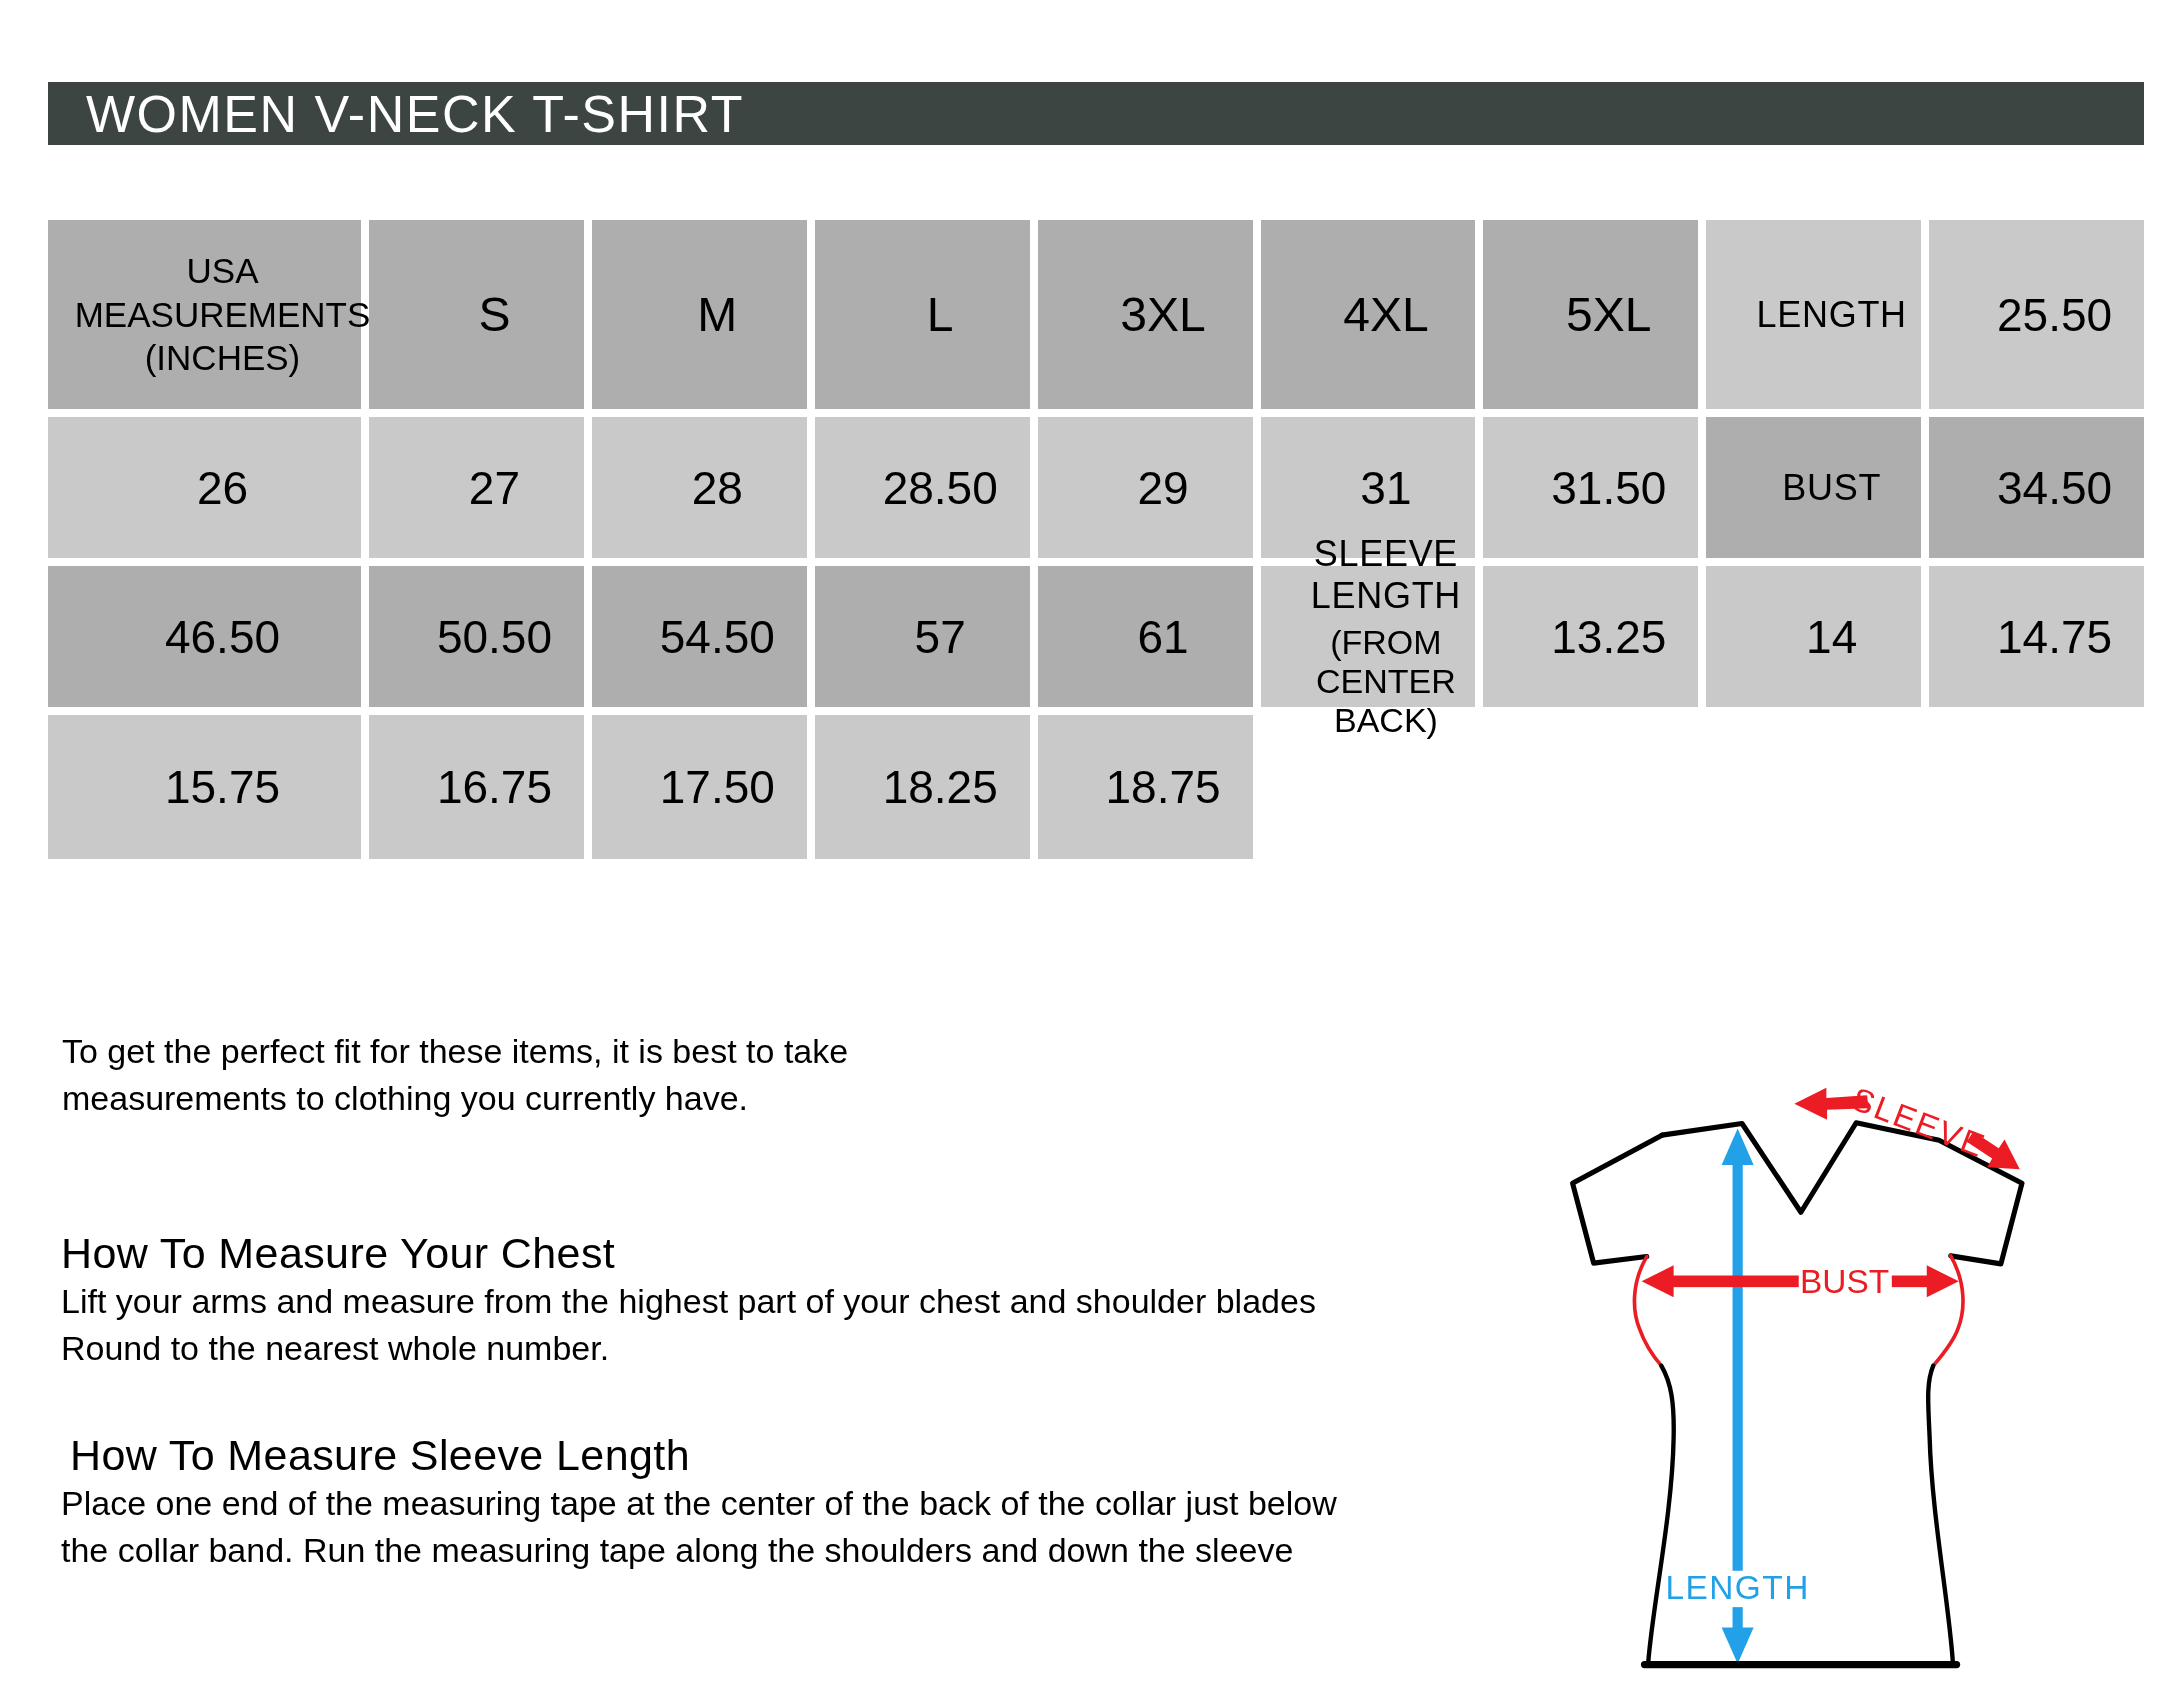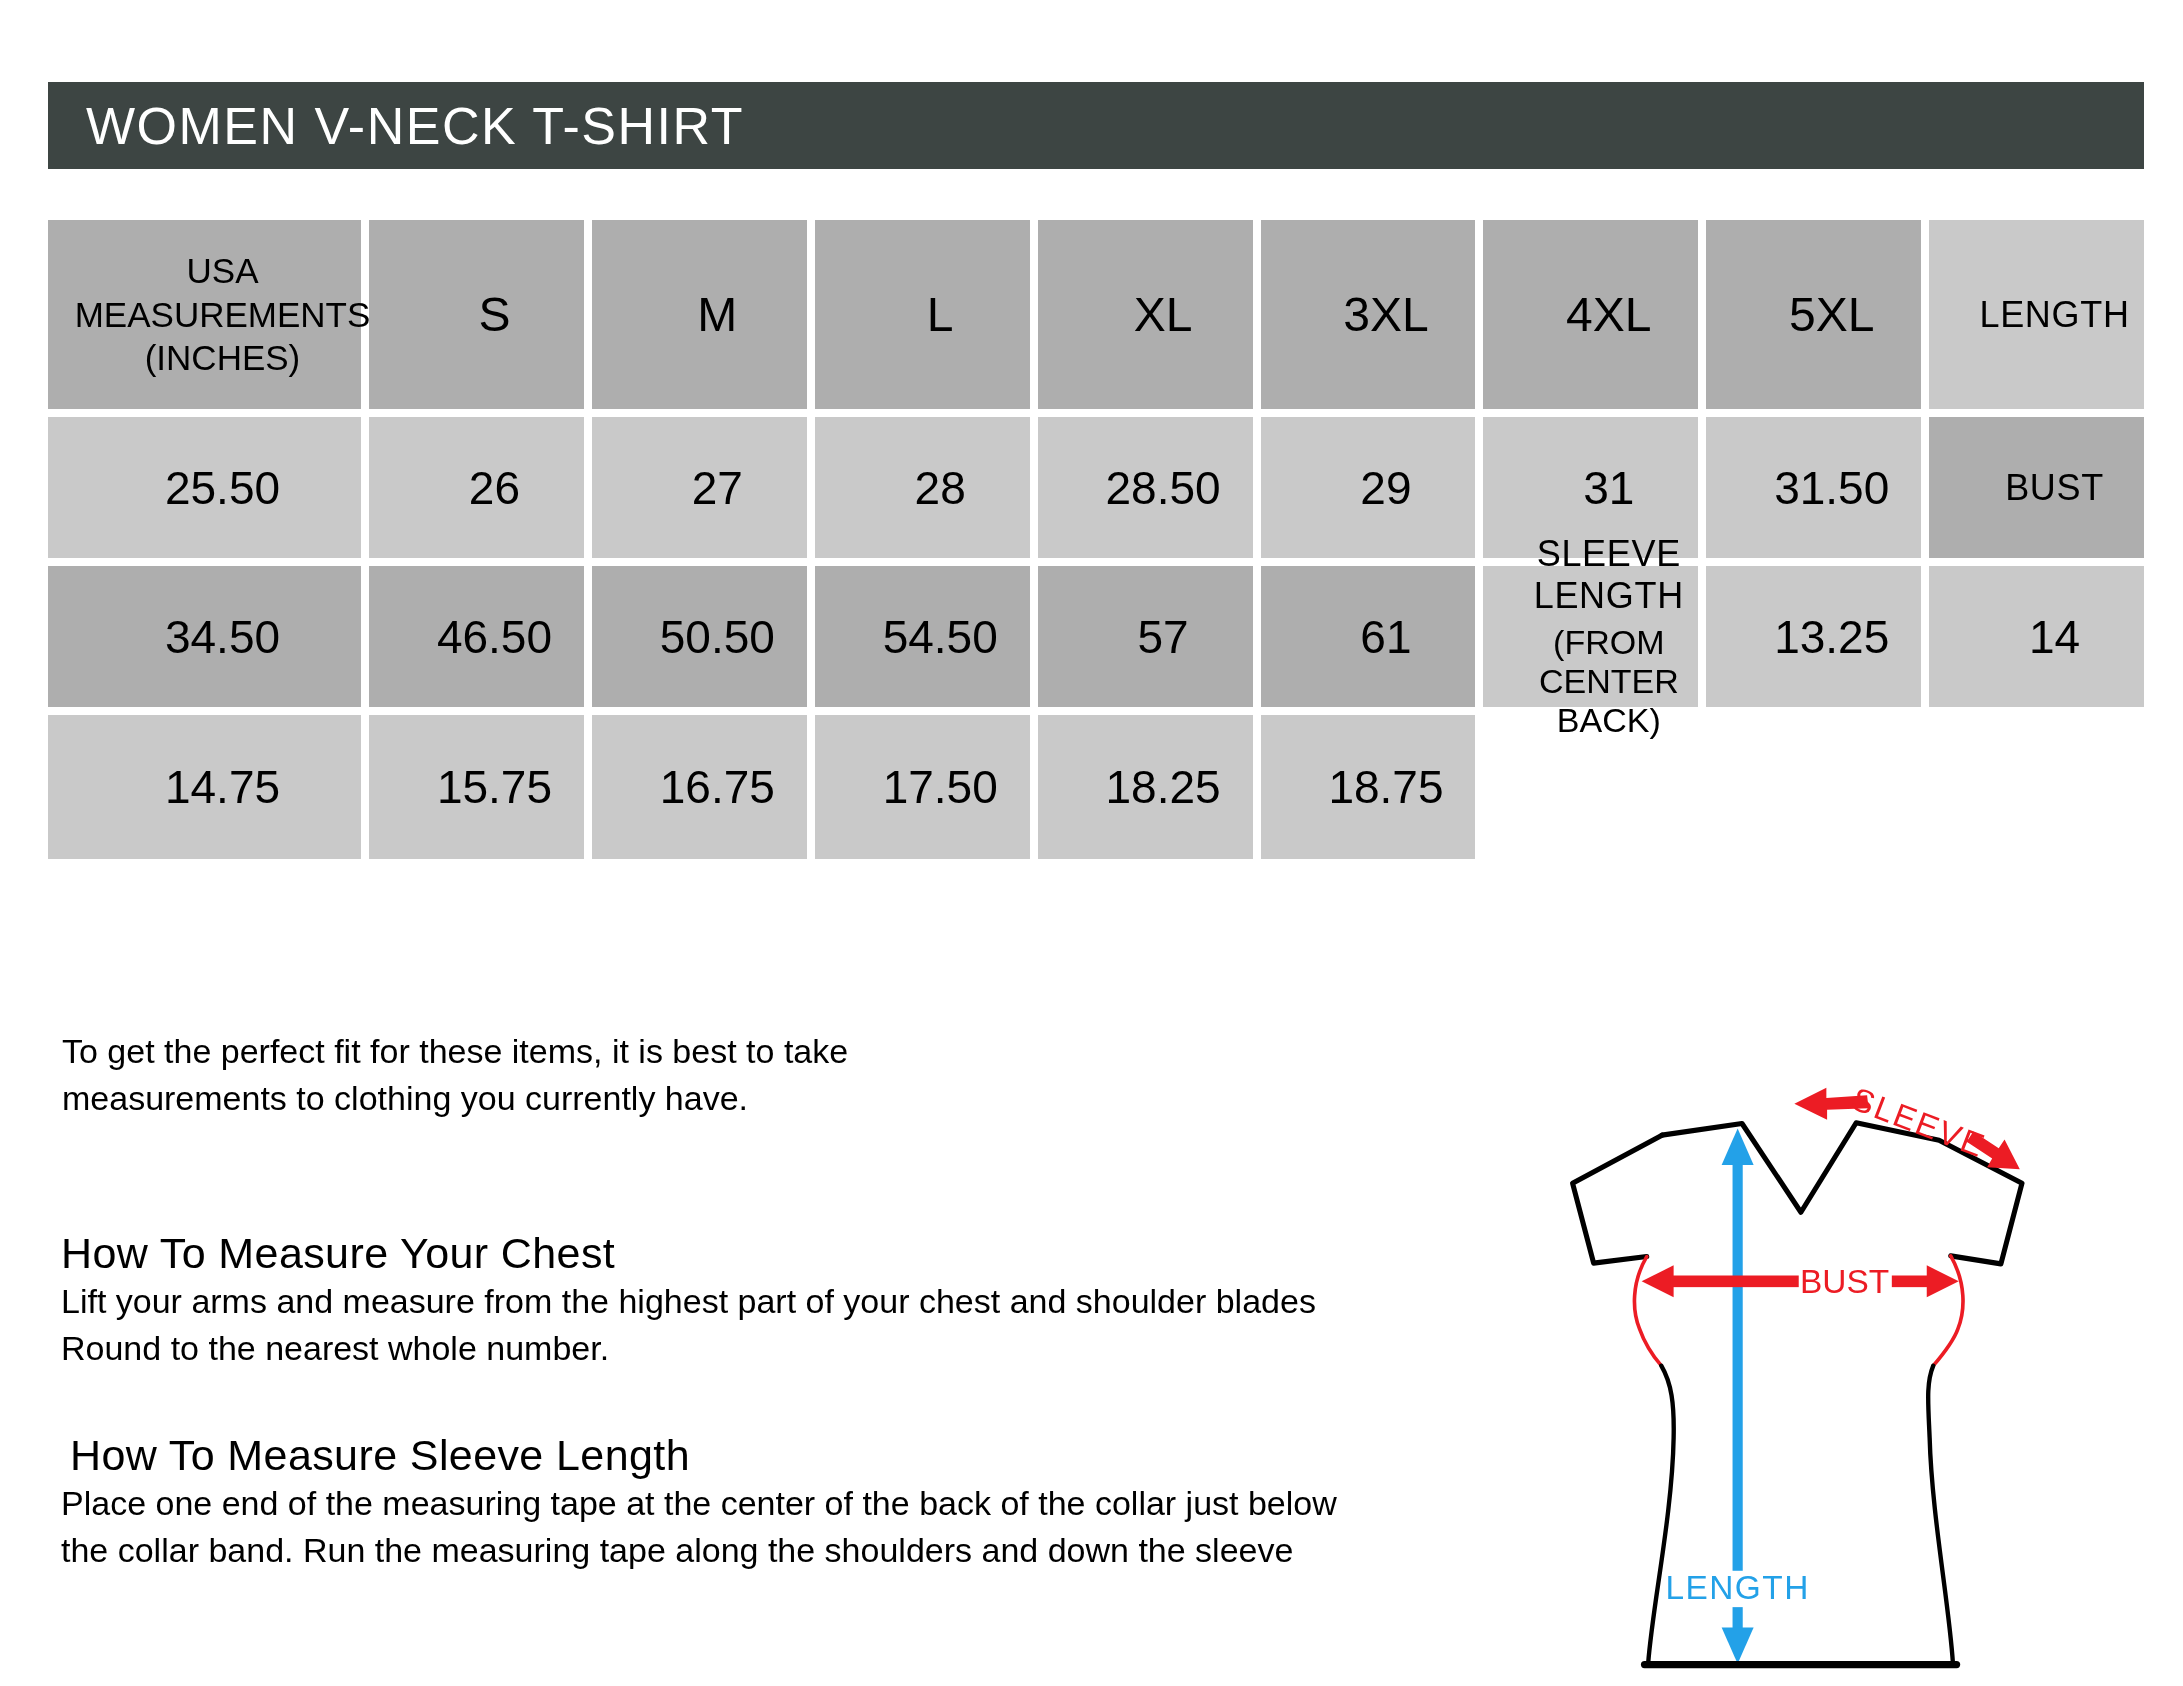--- a/index.html
+++ b/index.html
@@ -11,21 +11,21 @@
     --ink:#000000;
   }
   *{box-sizing:border-box;}
   html,body{margin:0;padding:0;}
   body{
     width:2183px;height:1687px;position:relative;background:#ffffff;
     font-family:"Liberation Sans","DejaVu Sans",sans-serif;color:var(--ink);
     overflow:hidden;
   }
   .title-bar{
-    position:absolute;left:48px;top:82px;width:2096px;height:87px;
+    position:absolute;left:48px;top:82px;width:2096px;height:63px;
     background:var(--title-bg);color:#ffffff;display:flex;align-items:center;
     padding-left:38px;font-size:52px;letter-spacing:1.5px;
   }
   .size-table{
     position:absolute;left:48px;top:220px;width:2096px;
     display:grid;grid-template-columns:313px repeat(8,1fr);
     grid-template-rows:189px 141px 141px 144px;gap:8px;
   }
   .cell{
     display:flex;flex-direction:column;align-items:center;justify-content:center;
@@ -64,21 +64,20 @@
   <span>WOMEN V-NECK T-SHIRT</span>
 </div>
 
 <div class="size-table">
     <div class="cell dark corner">USA
 MEASUREMENTS
 (INCHES)</div>
     <div class="cell dark size-head">S</div>
     <div class="cell dark size-head">M</div>
     <div class="cell dark size-head">L</div>
-    <div class="cell dark size-head">XL</div>
     <div class="cell dark size-head">3XL</div>
     <div class="cell dark size-head">4XL</div>
     <div class="cell dark size-head">5XL</div>
     <div class="cell light row-label">
       <div>LENGTH</div>
     </div>
     <div class="cell light value">25.50</div>
     <div class="cell light value">26</div>
     <div class="cell light value">27</div>
     <div class="cell light value">28</div>

